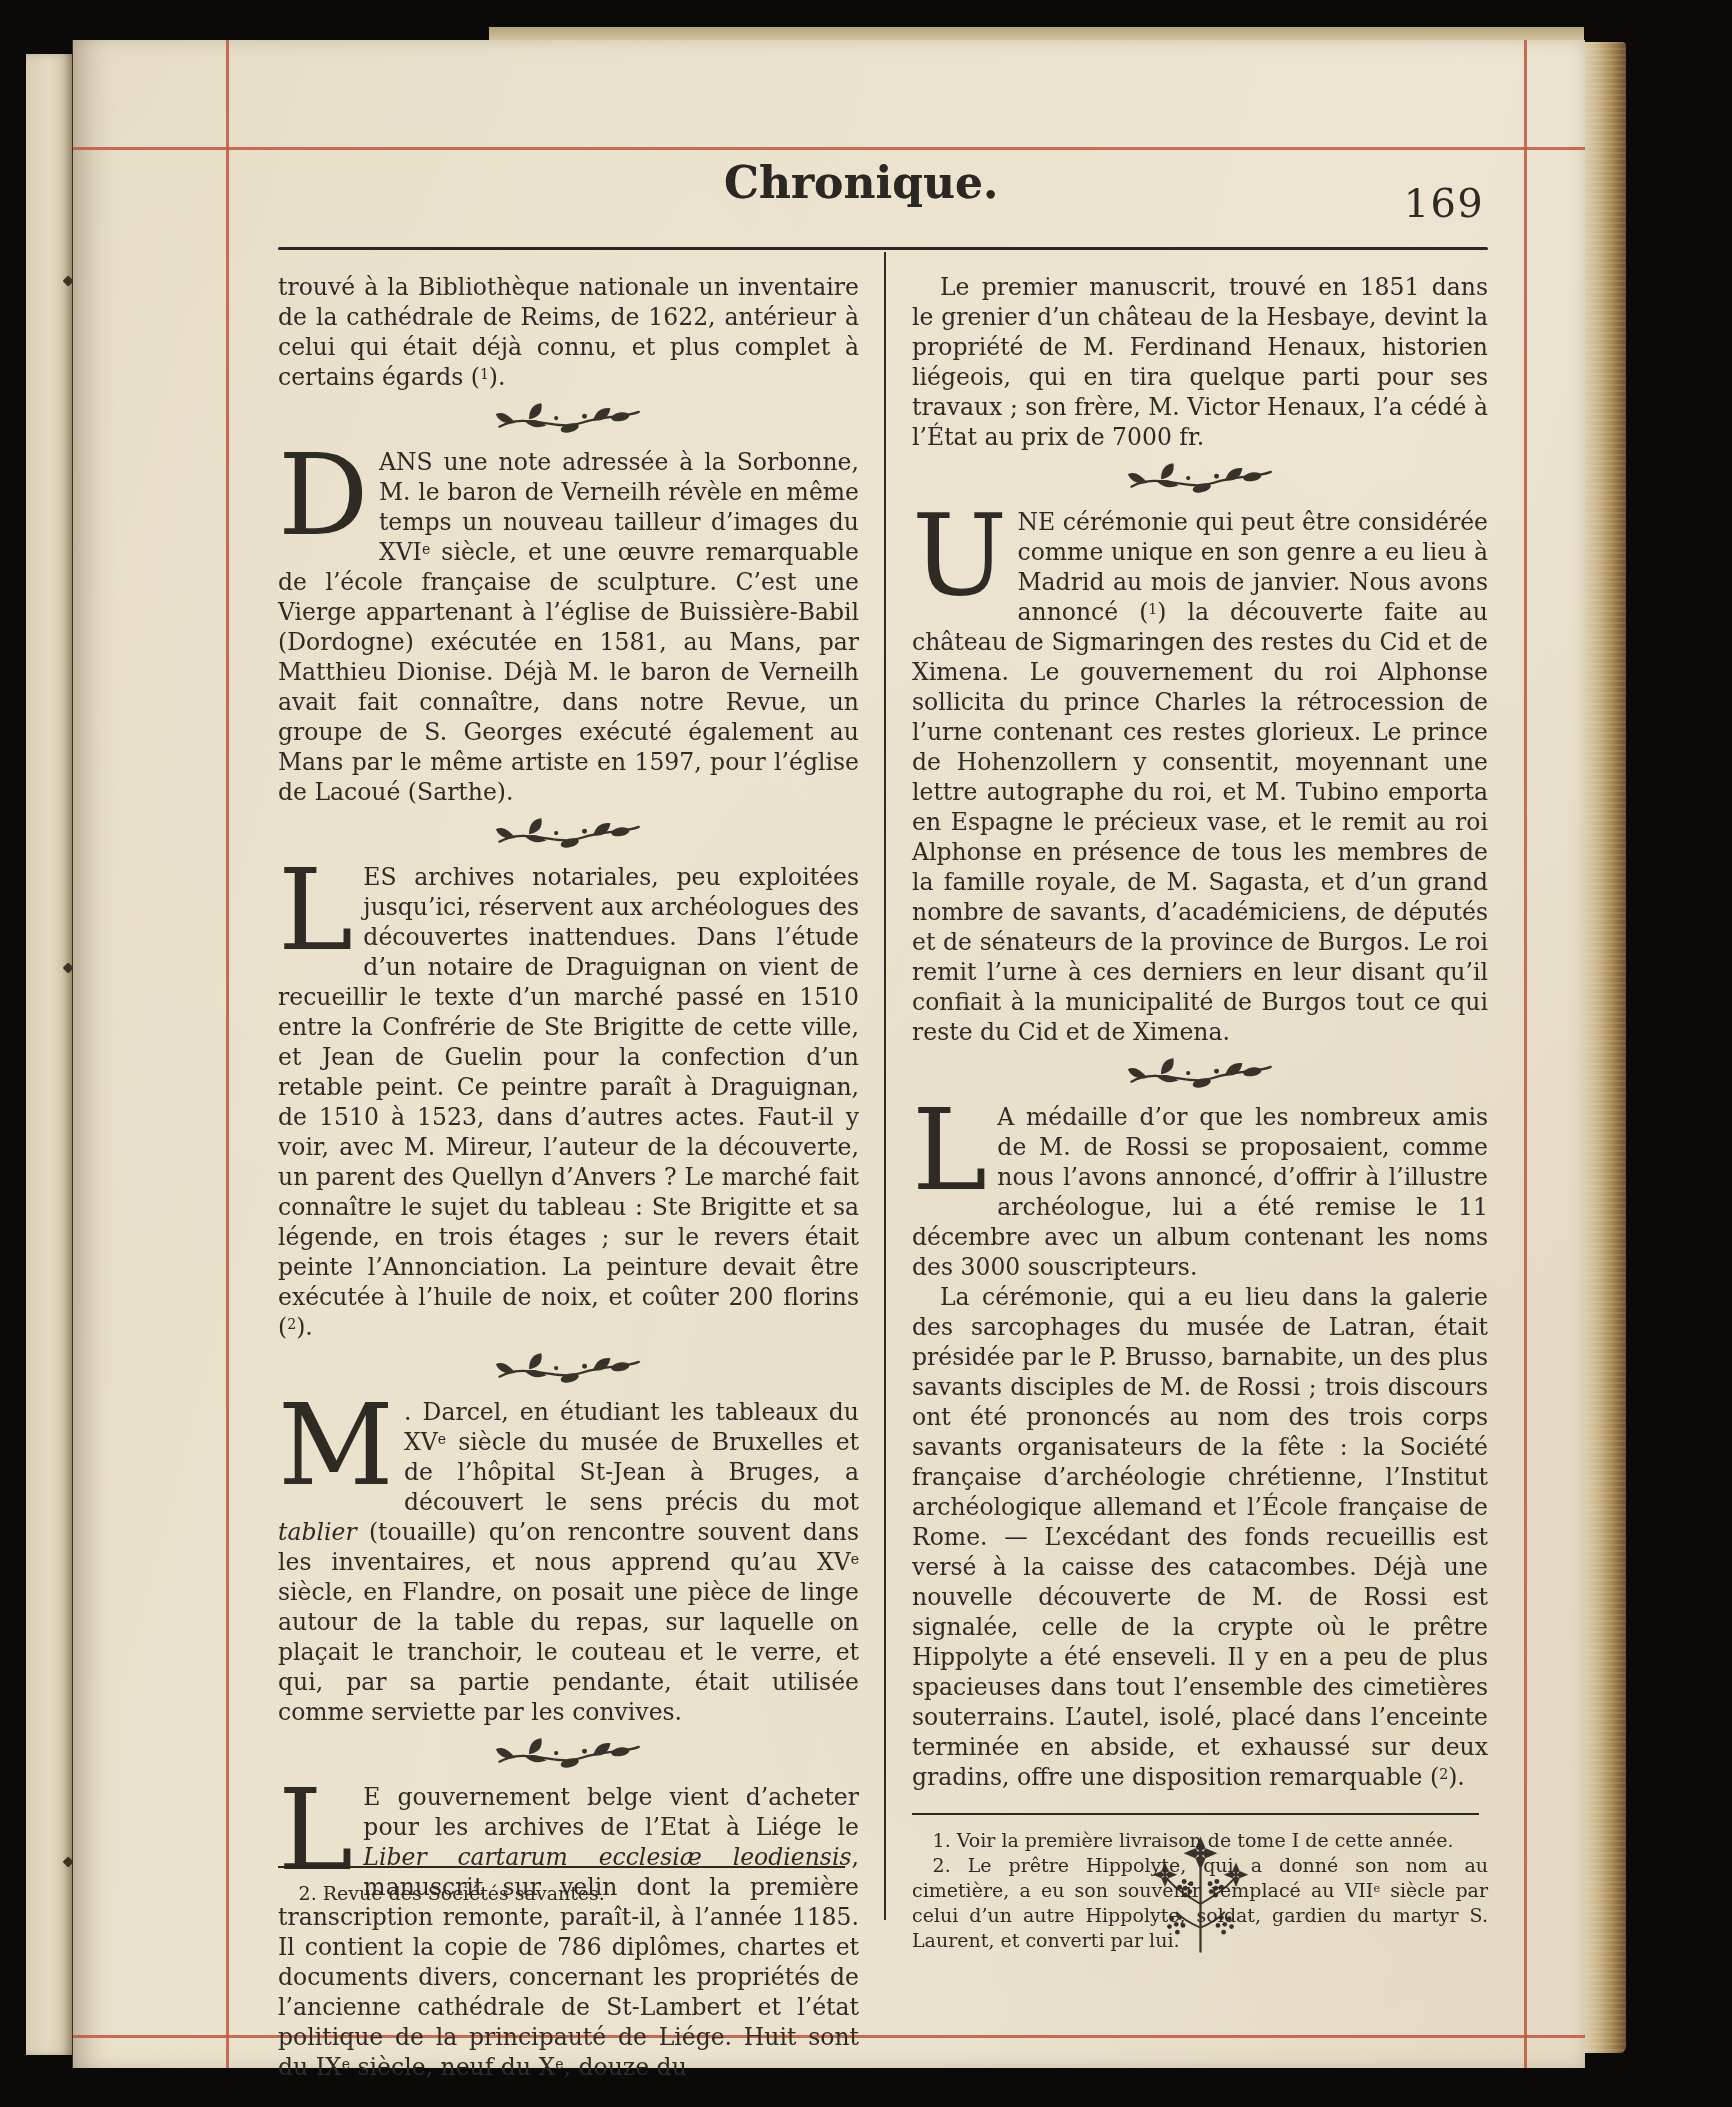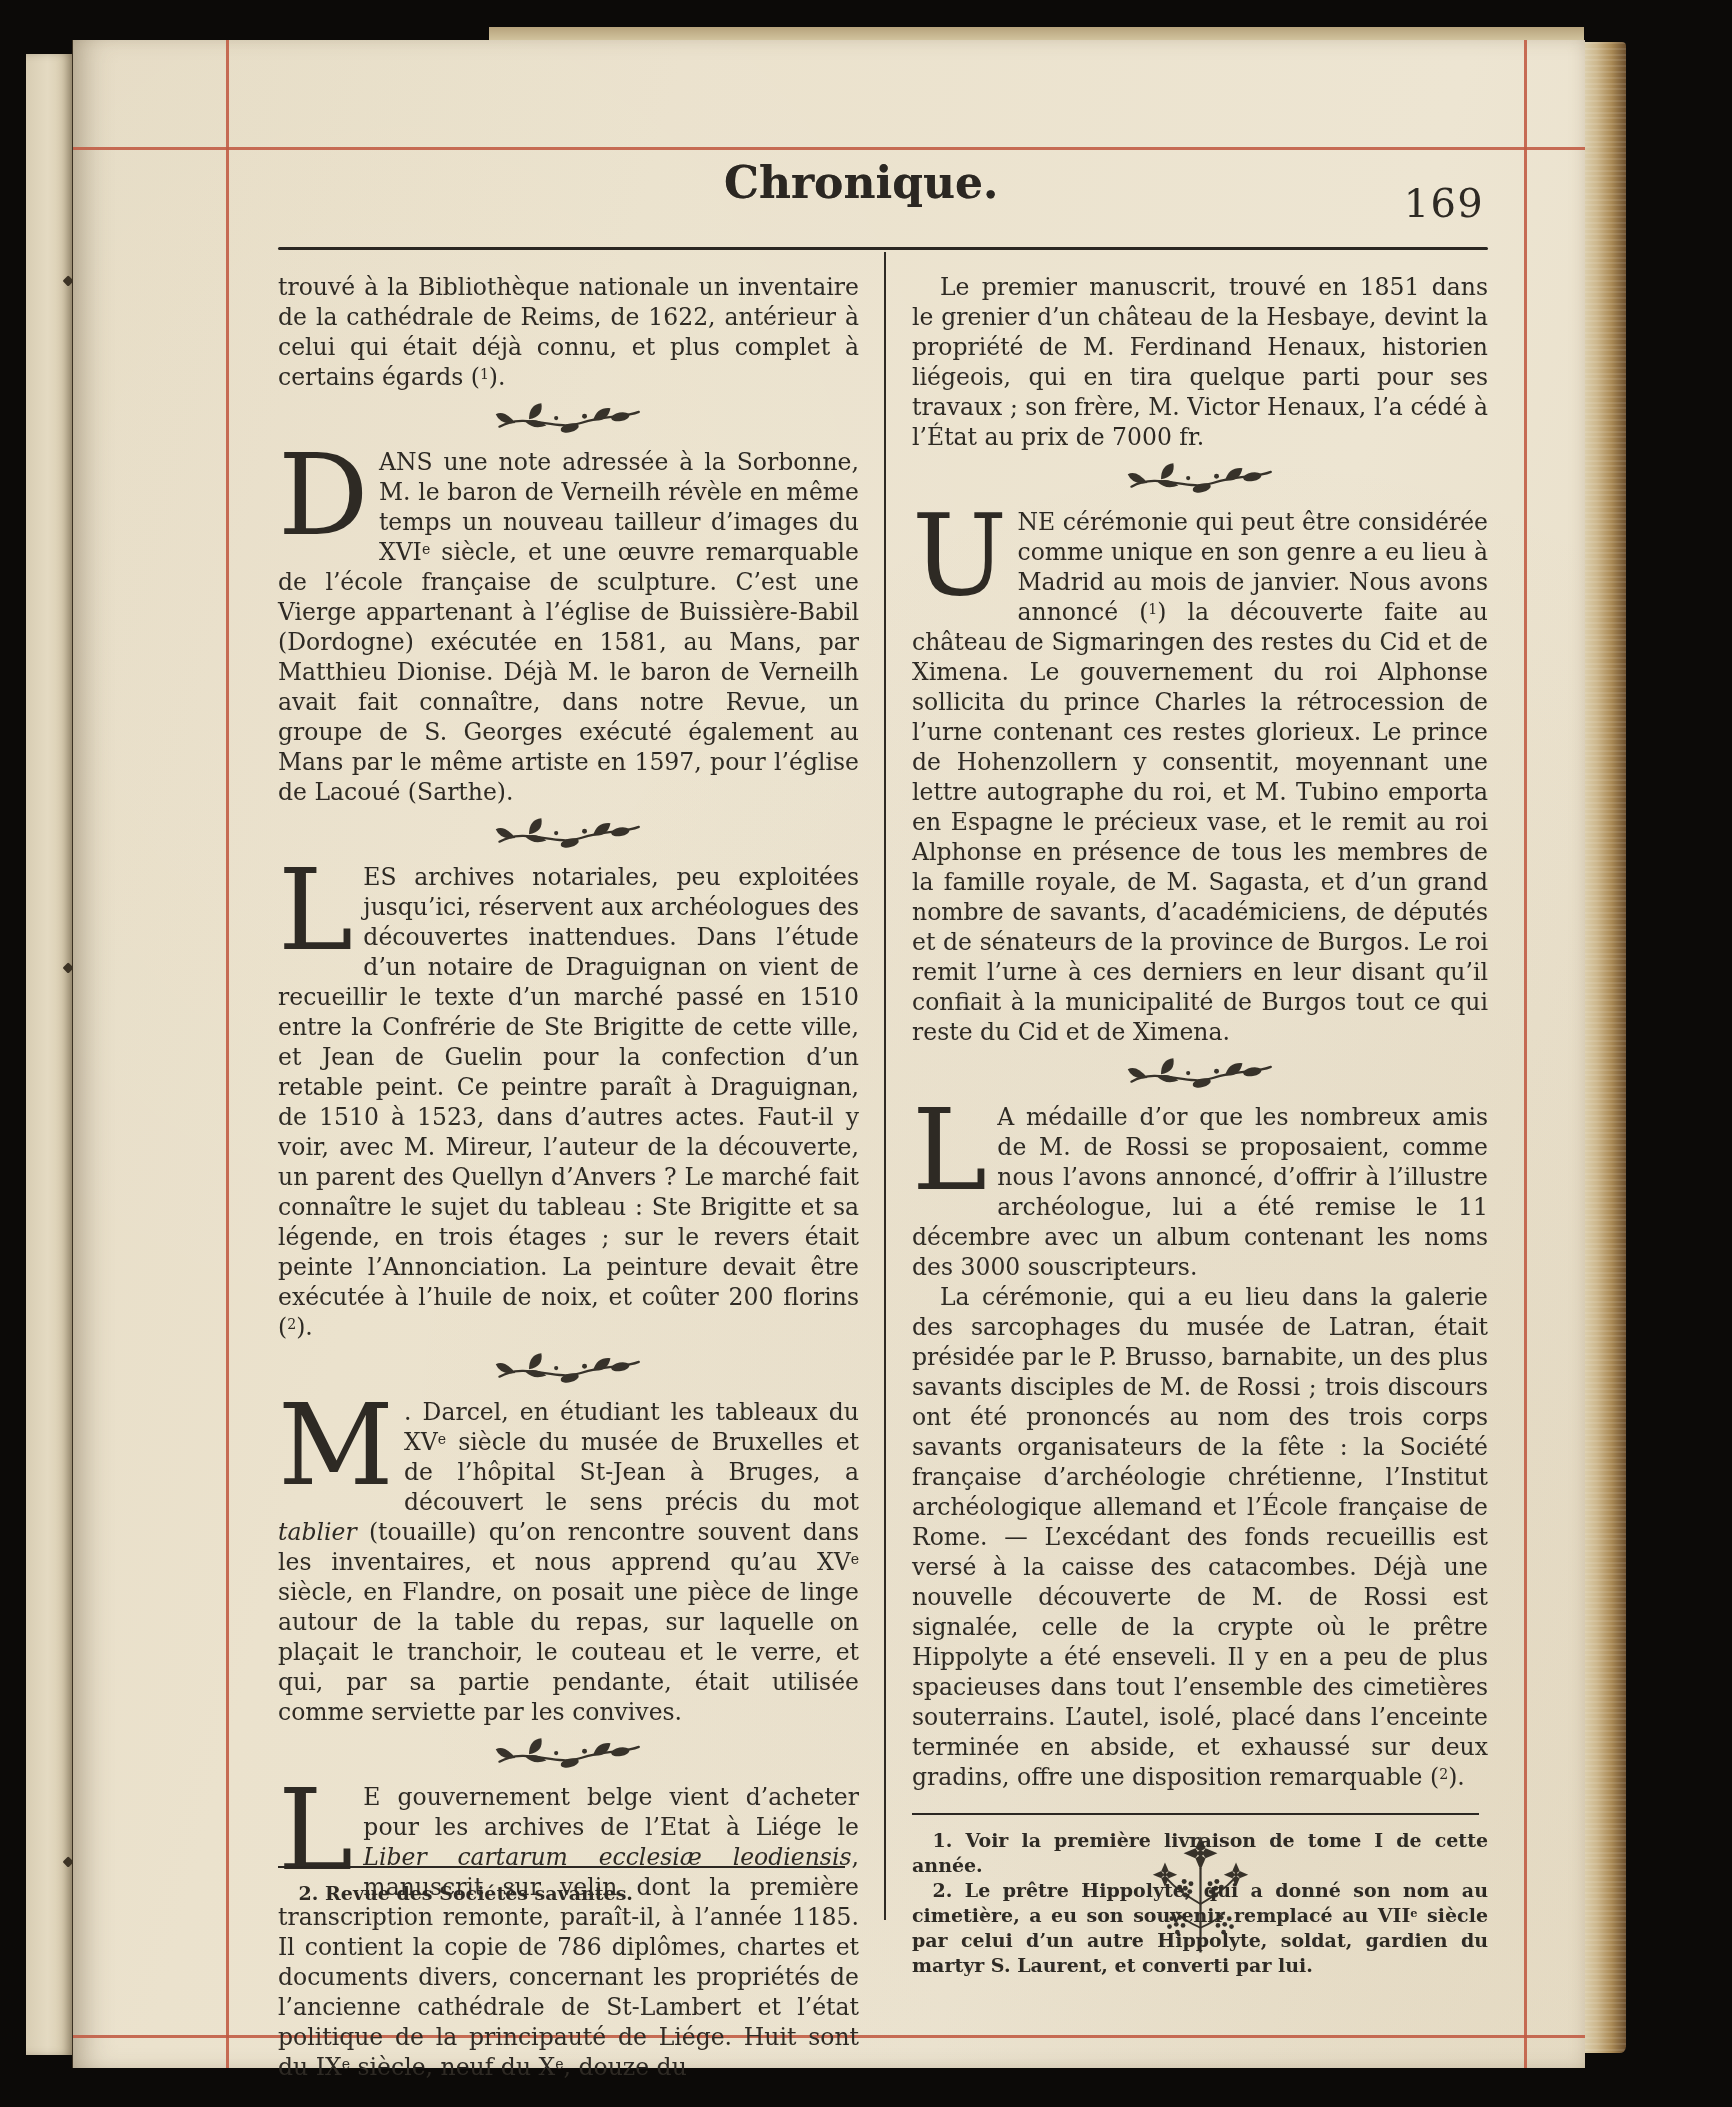--- a/index.html
+++ b/index.html
@@ -83,21 +83,21 @@
   }
   sup{font-size:60%;line-height:0;vertical-align:baseline;position:relative;top:-0.45em;}
   em{font-style:italic;}
   
   .ornament{display:flex;justify-content:center;align-items:center;padding:10.3px 0 7.7px 0;}
   .fleuron{display:flex;justify-content:center;padding-top:41px;}
   
   .footnotes{position:absolute;width:581px;color:#2e2a24;}
   .footnotes .fn-sep{width:567px;height:1.9px;background:#2b2722;margin-bottom:13px;}
   .footnotes .fn{
-    margin:0;font-size:19px;line-height:25px;text-align:justify;text-indent:20.6px;font-weight:bold;
+    margin:0;font-size:19px;line-height:25px;text-align:justify;text-indent:20.6px;
   }
   .footnotes-left{left:205px;top:1826px;}
   .footnotes-right{left:839px;top:1773px;width:576px;}
   .footnotes-right .fn-sep{width:567px;}
 </style>
 </head>
 <body>
 
 <div class="prev-page-sliver"></div>
 <div class="page-top-edge"></div>

